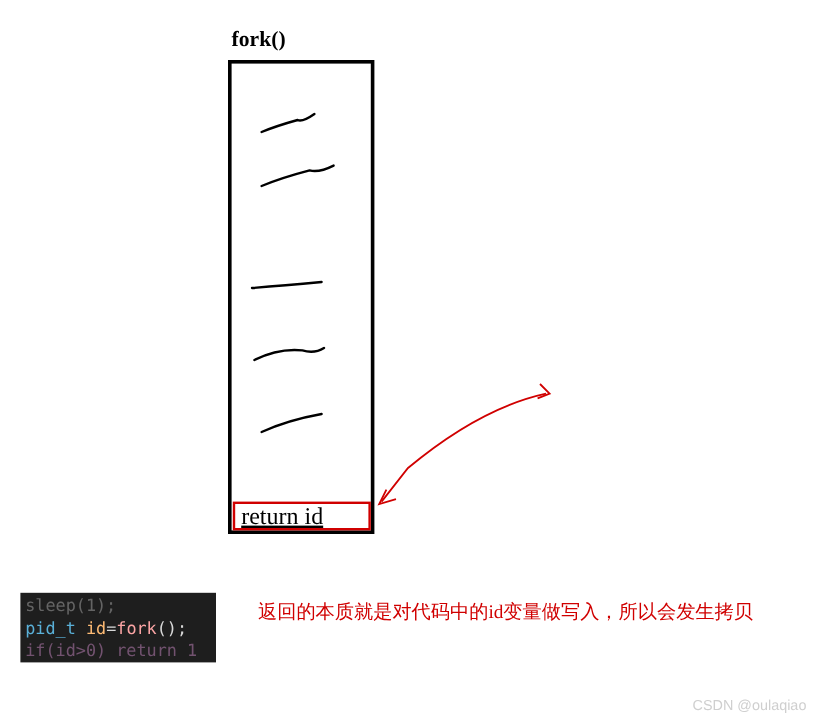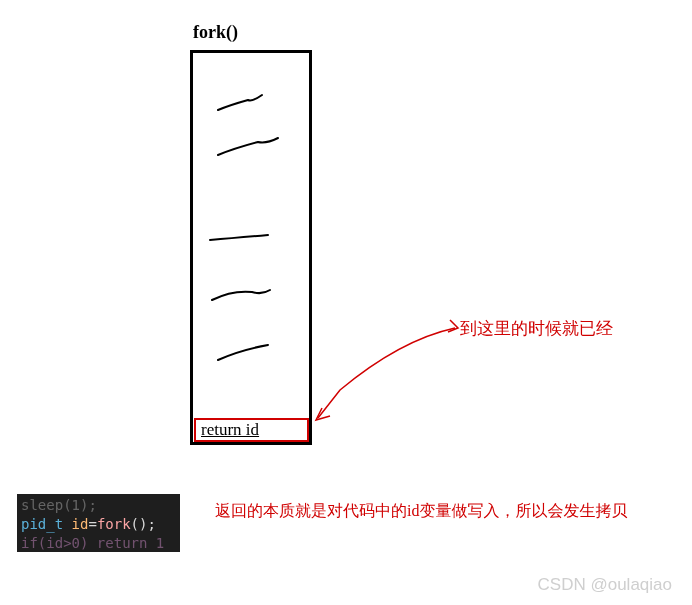--- a/index.html
+++ b/index.html
@@ -48,21 +48,21 @@
       left: 194px;
       top: 418px;
       width: 115px;
       height: 24px;
       border: 2px solid #d00000;
     }
     .return-text {
       position: absolute;
       left: 201px;
       top: 420px;
-      font-size: 17px;
+      font-size: 20px;
       font-family: "Times New Roman", serif;
       text-decoration: underline;
     }
     .arrow-svg {
       position: absolute;
       left: 300px;
       top: 310px;
       width: 200px;
       height: 120px;
       pointer-events: none;
@@ -102,21 +102,21 @@
       font-size: 16px;
       color: #d00000;
       line-height: 1.6;
       font-family: "SimSun", "宋体", serif;
       width: 460px;
     }
     .watermark {
       position: absolute;
       right: 20px;
       bottom: 10px;
-      font-size: 17px;
+      font-size: 12px;
       color: #cfcfcf;
       font-family: Arial, sans-serif;
     }
   </style>
 </head>
 <body>
 
 <div class="title">fork()</div>
 
 <div class="box"></div>
@@ -132,21 +132,20 @@
 <div class="return-box"></div>
 <div class="return-text">return id</div>
 
 <svg class="arrow-svg">
   <path d="M 155 18 Q 100 30 40 80 L 18 108" stroke="#d00000" stroke-width="1.5" fill="none"></path>
   <path d="M 150 10 L 158 18 L 148 22" stroke="#d00000" stroke-width="1.5" fill="none"></path>
   <path d="M 22 98 L 16 110 L 30 106" stroke="#d00000" stroke-width="1.5" fill="none"></path>
 </svg>
 
 <div class="annotation-1">
-  <div>到这里的时候就已经</div>
 </div>
 
 <div class="code-snippet">
   <div style="opacity:0.4;"><span>sleep(1);</span></div>
   <div>
     <span class="code-kw">pid_t</span>
     <span> </span>
     <span class="code-var">id</span><span class="code-op">=</span><span class="code-fn">fork</span><span class="code-op">();</span>
   </div>
   <div style="opacity:0.5;"><span class="code-line3">if(id&gt;0) return 1</span></div>

